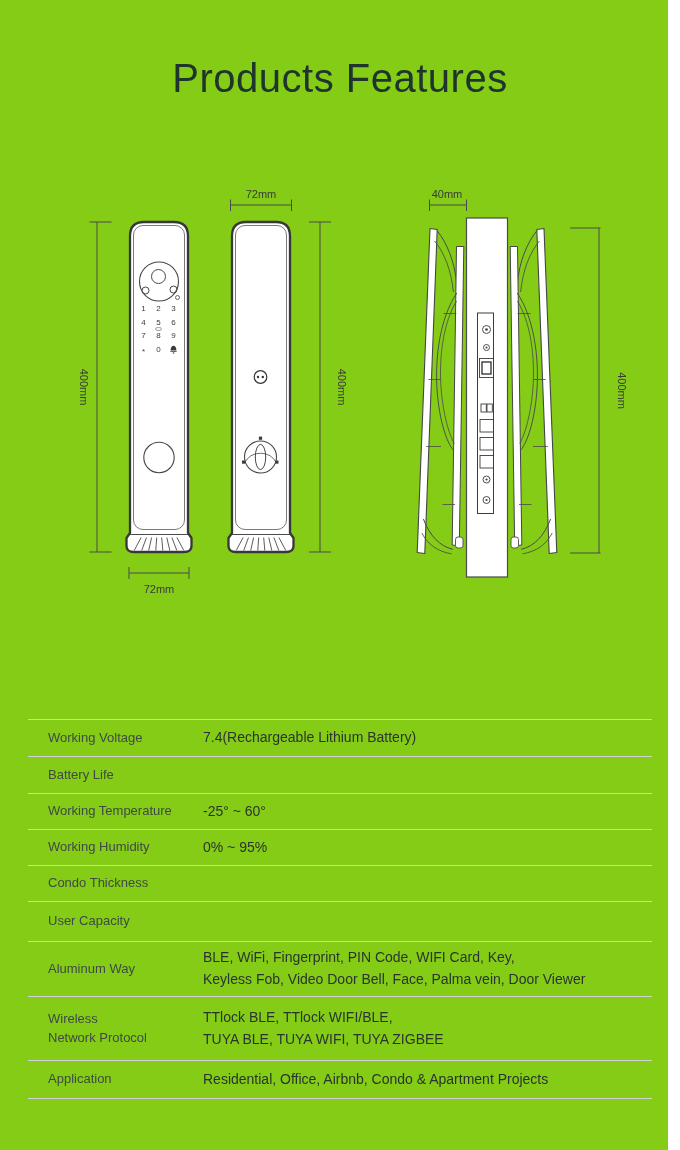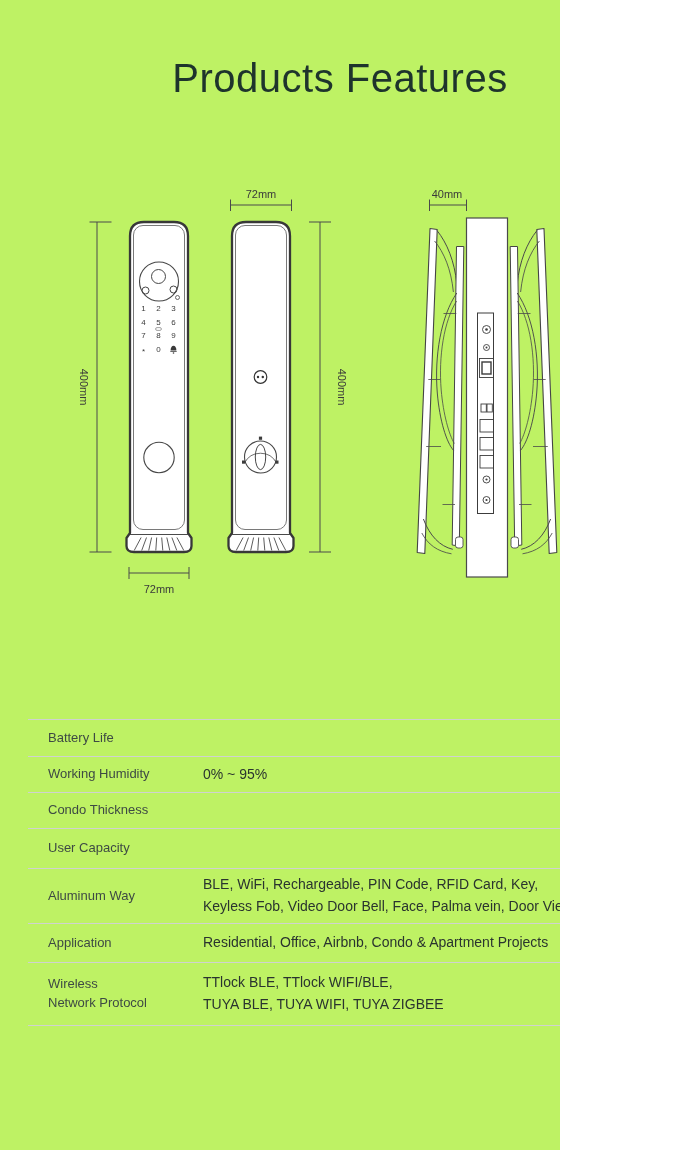--- a/index.html
+++ b/index.html
@@ -1,16 +1,16 @@
 <!DOCTYPE html>
 <html><head>
 <meta charset="utf-8">
 <style>
   html,body{margin:0;padding:0;background:#ffffff;}
-  .page{position:relative;width:560px;height:1150px;background:#bef264;overflow:hidden;
+  .page{position:relative;width:668px;height:1150px;background:#84cc16;overflow:hidden;
         font-family:"Liberation Sans", sans-serif;}
   .title{position:absolute;top:56px;left:0;width:680px;text-align:center;
          font-size:40px;font-weight:400;letter-spacing:.5px;color:#1e342c;}
   .diagram-svg{position:absolute;top:150px;left:0;}
   .material{position:absolute;top:622px;left:0;width:680px;text-align:center;
             font-size:16.5px;line-height:26px;color:#2c3733;}
   .spec-table{position:absolute;top:719px;left:28px;width:624px;}
   .spec-row{display:flex;border-top:1px solid #cfd2d0;box-sizing:border-box;}
   .spec-row:last-child{border-bottom:1px solid #cfd2d0;}
   .cell{display:flex;align-items:center;}
@@ -177,42 +177,50 @@
         <line x1="129" y1="567" x2="129" y2="579"></line>
         <line x1="189" y1="567" x2="189" y2="579"></line>
         <text class="dim-text" x="159" y="593" text-anchor="middle" stroke="none">72mm</text>
       </g>
     </g>
   </svg>
 
 
   <div class="spec-table">
     <div class="spec-row h37">
+      <div class="cell label">Working Voltage</div>
+      <div class="cell value">7.4(Rechargeable Lithium Battery)</div>
+    </div>
+    <div class="spec-row h37">
       <div class="cell label">Battery Life</div>
+    </div>
+    <div class="spec-row h36">
+      <div class="cell label">Working Temperature</div>
+      <div class="cell value">-25° ~ 60°</div>
     </div>
     <div class="spec-row h36">
       <div class="cell label">Working Humidity</div>
       <div class="cell value">0% ~ 95%</div>
     </div>
     <div class="spec-row h36">
       <div class="cell label">Condo Thickness</div>
     </div>
     <div class="spec-row h40">
       <div class="cell label">User Capacity</div>
     </div>
     <div class="spec-row h55">
       <div class="cell label">Aluminum Way</div>
-      <div class="cell value">BLE, WiFi, Rechargeable, PIN Code, RFID Card, Key,
+      <div class="cell value">BLE, WiFi, Fingerprint, PIN Code, WIFI Card, Key,
 Keyless Fob, Video Door Bell, Face, Palma vein, Door Viewer</div>
-    </div>
-    <div class="spec-row h39">
-      <div class="cell label">Application</div>
-      <div class="cell value">Residential, Office, Airbnb, Condo &amp; Apartment Projects</div>
     </div>
     <div class="spec-row h64">
       <div class="cell label">Wireless
 Network Protocol</div>
       <div class="cell value">TTlock BLE, TTlock WIFI/BLE,
 TUYA BLE, TUYA WIFI, TUYA ZIGBEE</div>
     </div>
+    <div class="spec-row h39">
+      <div class="cell label">Application</div>
+      <div class="cell value">Residential, Office, Airbnb, Condo &amp; Apartment Projects</div>
+    </div>
   </div>
 
 </div>
 
 </body></html>

